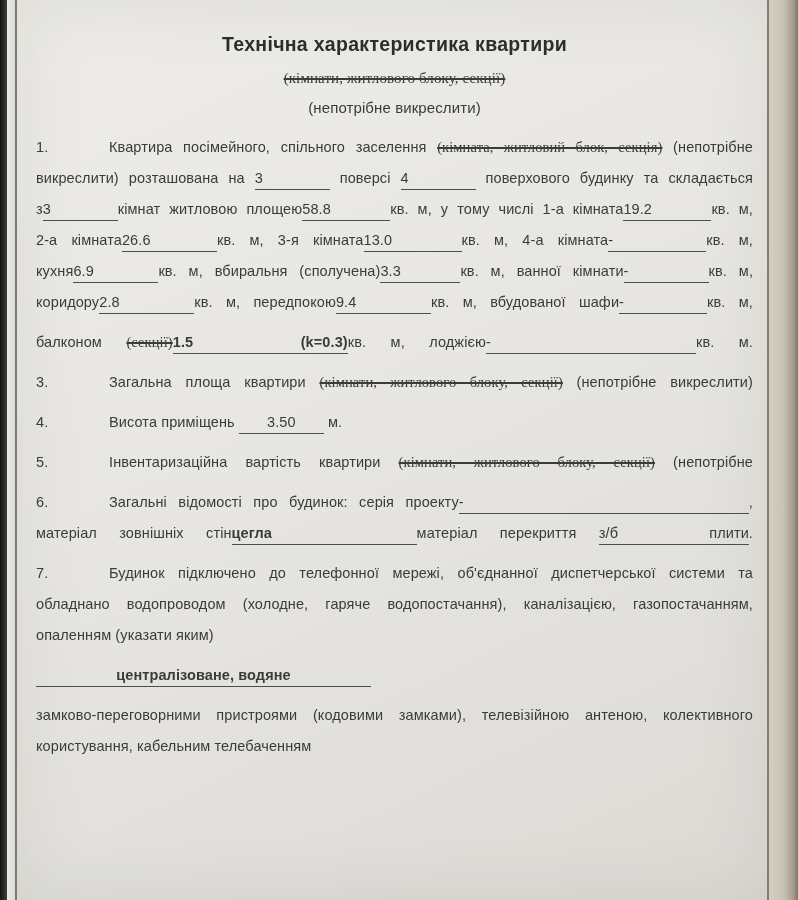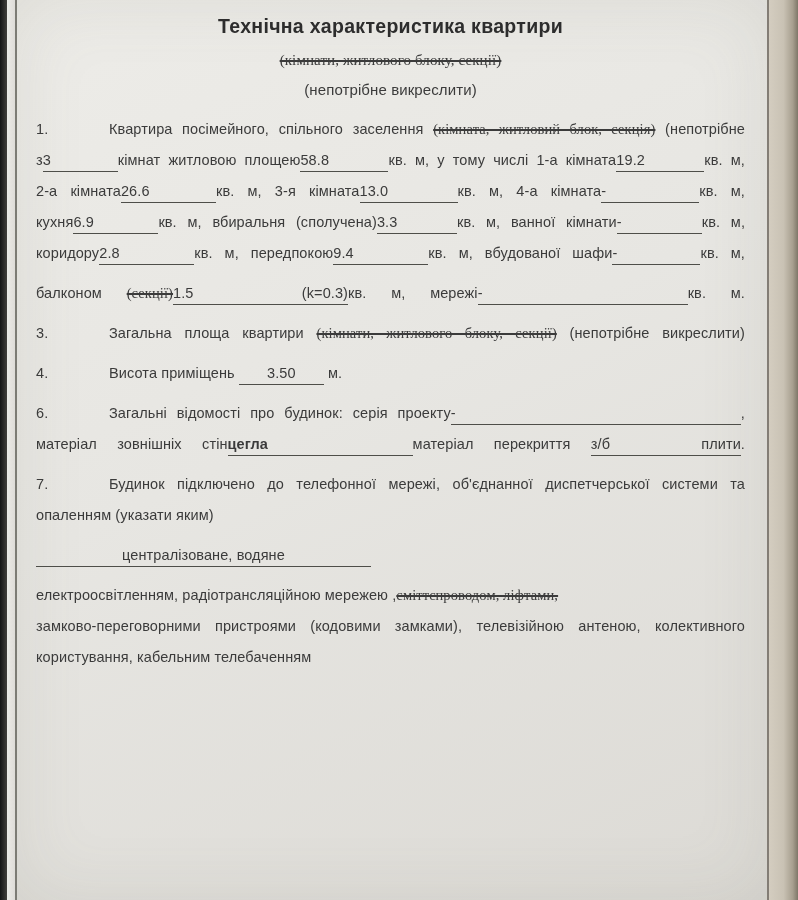--- a/index.html
+++ b/index.html
@@ -20,22 +20,22 @@
   .paper       { position:absolute; left:17px; top:0; width:750px; height:100%;
                  background: linear-gradient(155deg,#edece8 0%, #e7e6e2 45%, #dcdad5 100%);
                  box-shadow: inset 0 0 70px rgba(110,105,90,.12); }
   .frame-right { position:absolute; left:767px; top:0; width:2px; height:100%;
                  background:#7b766e; opacity:.9; }
   .margin-right{ position:absolute; left:769px; top:0; right:0; height:100%;
                  background: linear-gradient(90deg,#d4cdc0 0%, #c9c2b4 50%, #a79f8f 82%, #7e7768 100%); }
 
   
   .content {
-    position:absolute; left:17px; top:0; width:750px; height:872px;
-    box-sizing:border-box; padding:12px 22px 0 19px;
+    position:absolute; left:17px; top:18px; width:750px; height:872px;
+    box-sizing:border-box; padding:12px 14px 0 19px;
     color:#3b3b3b; font-size:14.5px; letter-spacing:.1px;
   }
   .doc-title { text-align:center; font-weight:bold; font-size:19.5px; color:#2d2d2d;
                letter-spacing:.3px; margin:3px 0 7px; }
   .doc-sub   { text-align:center; font-size:15px; line-height:30px; color:#3b3b3b; }
   .strike    { text-decoration: line-through; text-decoration-thickness:1.6px;font-family:Liberation Serif, serif; }
 
   .body-block { margin-top:5px; }
   .para { margin-top:9px; }
   .line { line-height:31px; }
@@ -61,47 +61,49 @@
   <div class="frame-right"></div>
   <div class="margin-right"></div>
 
   <div class="content">
     <div class="doc-title">Технічна характеристика квартири</div>
     <div class="doc-sub"><span class="strike">(кімнати, житлового блоку, секції)</span></div>
     <div class="doc-sub">(непотрібне викреслити)</div>
     <div class="body-block">
         <div class="para">
           <div class="line justify"><span class="num">1.</span><span class="seg">Квартира посімейного, спільного заселення </span><span class="strike">(кімната, житловий блок, секція)</span><span class="seg"> (непотрібне</span></div>
+          <div class="line justify"><span class="seg">викреслити) розташована на </span><span class="blank" style="width: 75px;"><span class="blank-value">3</span></span><span class="seg"> поверсі </span><span class="blank" style="width: 75px;"><span class="blank-value">4</span></span><span class="seg"> поверхового будинку та складається</span></div>
           <div class="line justify"><span class="seg">з</span><span class="blank" style="width: 75px;"><span class="blank-value">3</span></span><span class="seg">кімнат житловою площею</span><span class="blank" style="width: 88px;"><span class="blank-value">58.8</span></span><span class="seg">кв. м, у тому числі 1-а кімната</span><span class="blank" style="width: 88px;"><span class="blank-value">19.2</span></span><span class="seg">кв. м,</span></div>
           <div class="line justify"><span class="seg">2-а кімната</span><span class="blank" style="width: 95px;"><span class="blank-value">26.6</span></span><span class="seg">кв. м, 3-я кімната</span><span class="blank" style="width: 98px;"><span class="blank-value">13.0</span></span><span class="seg">кв. м, 4-а кімната</span><span class="blank" style="width: 98px;"><span class="blank-value">-</span></span><span class="seg">кв. м,</span></div>
           <div class="line justify"><span class="seg">кухня</span><span class="blank" style="width: 85px;"><span class="blank-value">6.9</span></span><span class="seg">кв. м, вбиральня (сполучена)</span><span class="blank" style="width: 80px;"><span class="blank-value">3.3</span></span><span class="seg">кв. м, ванної кімнати</span><span class="blank" style="width: 85px;"><span class="blank-value">-</span></span><span class="seg">кв. м,</span></div>
           <div class="line justify"><span class="seg">коридору</span><span class="blank" style="width: 95px;"><span class="blank-value">2.8</span></span><span class="seg">кв. м, передпокою</span><span class="blank" style="width: 95px;"><span class="blank-value">9.4</span></span><span class="seg">кв. м, вбудованої шафи</span><span class="blank" style="width: 88px;"><span class="blank-value">-</span></span><span class="seg">кв. м,</span></div>
         </div>
         <div class="para">
-          <div class="line justify"><span class="seg">балконом </span><span class="strike">(секції)</span><span class="blank" style="width: 175px;"><span class="blank-value">1.5 (k=0.3)</span></span><span class="seg">кв. м, мережі</span><span class="blank" style="width: 210px;"><span class="blank-value">-</span></span><span class="seg">кв. м.</span></div>
+          <div class="line justify"><span class="seg">балконом </span><span class="strike">(секції)</span><span class="blank" style="width: 175px; font-weight: bold;"><span class="blank-value">1.5 (k=0.3)</span></span><span class="seg">кв. м, лоджією</span><span class="blank" style="width: 210px;"><span class="blank-value">-</span></span><span class="seg">кв. м.</span></div>
         </div>
         <div class="para">
           <div class="line justify"><span class="num">3.</span><span class="seg">Загальна площа квартири </span><span class="strike">(кімнати, житлового блоку, секції)</span><span class="seg"> (непотрібне викреслити)</span></div>
         </div>
         <div class="para">
           <div class="line left"><span class="num">4.</span><span class="seg">Висота приміщень </span><span class="blank" style="width: 85px;"><span class="blank-value">3.50</span></span><span class="seg"> м.</span></div>
         </div>
         <div class="para">
+          <div class="line justify"><span class="num">5.</span><span class="seg">Інвентаризаційна вартість квартири </span><span class="strike">(кімнати, житлового блоку, секції)</span><span class="seg"> (непотрібне</span></div>
         </div>
         <div class="para">
           <div class="line justify"><span class="num">6.</span><span class="seg">Загальні відомості про будинок: серія проекту</span><span class="blank" style="width: 290px;"><span class="blank-value">-</span></span><span class="seg">,</span></div>
           <div class="line justify"><span class="seg">матеріал зовнішніх стін</span><span class="blank" style="width: 185px; font-weight: bold;"><span class="blank-value">цегла</span></span><span class="seg">матеріал перекриття </span><span class="blank" style="width: 150px;"><span class="blank-value">з/б плити</span></span><span class="seg">.</span></div>
         </div>
         <div class="para">
           <div class="line justify"><span class="num">7.</span><span class="seg">Будинок підключено до телефонної мережі, об'єднанної диспетчерської системи та</span></div>
+          <div class="line justify"><span class="seg">обладнано водопроводом (холодне, гаряче водопостачання), каналізацією, газопостачанням,</span></div>
           <div class="line left"><span class="seg">опаленням (указати яким)</span></div>
         </div>
         <div class="para">
-          <div class="line left"><span class="blank" style="width: 335px;"><span class="blank-value">централізоване, водяне</span></span></div>
+          <div class="line left"><span class="blank" style="width: 335px; font-weight: bold;"><span class="blank-value">централізоване, водяне</span></span></div>
         </div>
         <div class="para">
-          <div class="line left"><span class="seg">електроосвітленням, радіотрансляційною мережею ,</span><span class="strike">сміттєпроводом, ліфтами,</span></div>
           <div class="line justify"><span class="seg">замково-переговорними пристроями (кодовими замками), телевізійною антеною, колективного</span></div>
           <div class="line left"><span class="seg">користування, кабельним телебаченням</span></div>
         </div>
       </div>
   </div>
 </div>
 
 </body></html>

